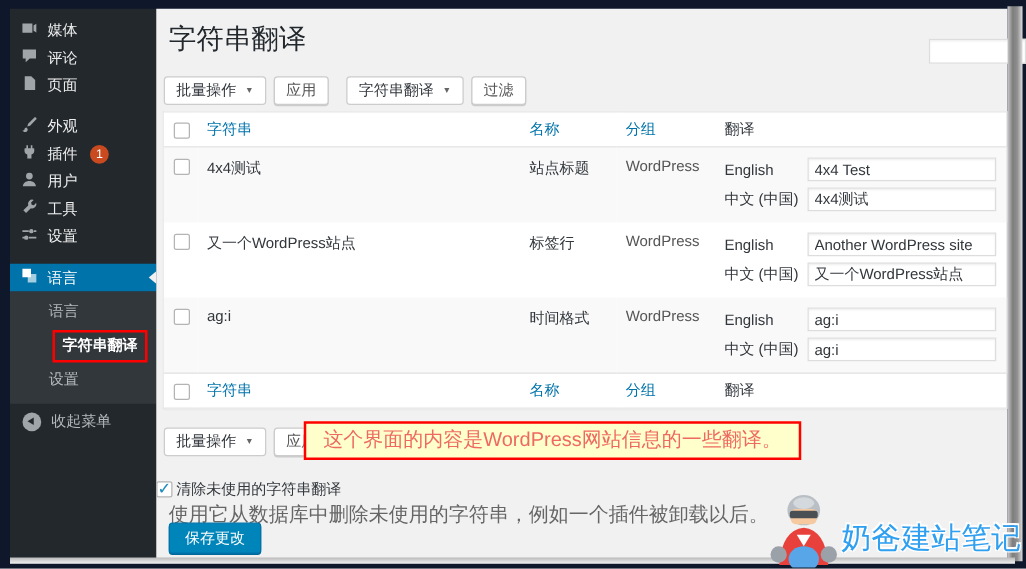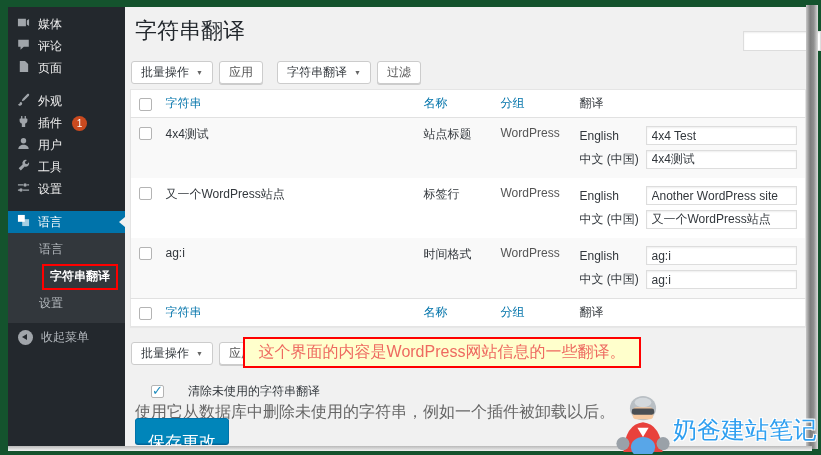--- a/index.html
+++ b/index.html
@@ -1,16 +1,16 @@
 <!DOCTYPE html>
 <html style="--sidebar-bg: #23282d; --active-menu-bg: #0073aa; --content-bg: #f1f1f1; --link: #0073aa; --badge: #ca4a1f; --save-button-bg: #0085ba; --annotation-border: #ff0000; --annotation-bg: #ffffcc; --annotation-text: #ee6a60; --highlight-box: #ff0000; --watermark-text: #2f9ff0;"><head>
 <meta charset="utf-8">
 <style>
   html,body{margin:0;padding:0;background:#fff;}
-  .shot{position:relative;width:821px;height:455px;background:#14532d;overflow:hidden;
+  .shot{position:relative;width:821px;height:455px;background:#0f172a;overflow:hidden;
         font-family:"Liberation Sans","DejaVu Sans",sans-serif;-webkit-font-smoothing:antialiased;}
 
   
   .sidebar{position:absolute;left:8px;top:7px;width:117px;height:440px;background:var(--sidebar-bg,#23282d);}
   .menu{padding-top:6px;}
   .menu-item{height:22px;display:flex;align-items:center;gap:8px;padding-left:9px;
              color:#eee;font-size:12px;cursor:pointer;position:relative;}
   .menu-item svg{width:13px;height:13px;fill:#a0a5aa;flex:none;}
   .menu-item.active{background:var(--active-menu-bg,#0073aa);color:#fff;}
   .menu-item.active svg{fill:#fff;}
@@ -62,26 +62,26 @@
   .tr-line{display:flex;align-items:center;margin-bottom:5px;}
   .tr-label{width:66px;flex:none;font-size:12px;color:#32373c;}
   .tr-input{flex:1;height:19px;border:1px solid #ddd;box-shadow:inset 0 1px 2px rgba(0,0,0,.07);
       font-size:12px;padding:1px 5px;color:#32373c;min-width:0;box-sizing:border-box;
       font-family:"Liberation Sans","DejaVu Sans",sans-serif;}
 
   .annotation{position:absolute;left:118px;top:330px;width:394px;height:27px;
       background:var(--annotation-bg,#ffffcc);border:2px solid var(--annotation-border,#ff0000);
       color:var(--annotation-text,#ee6a60);font-size:16px;display:flex;align-items:center;
       justify-content:center;z-index:5;}
-  .cleanup{position:absolute;left:26px;top:376px;display:flex;gap:24px;align-items:center;
+  .cleanup{position:absolute;left:0;top:376px;display:flex;gap:3px;align-items:center;
       font-size:12px;color:#32373c;cursor:pointer;}
   .description{position:absolute;left:10px;top:395px;font-size:16px;color:#666;margin:0;}
-  .save-btn{position:absolute;left:10px;top:411px;height:25px;padding:12px 12px;
+  .save-btn{position:absolute;left:10px;top:411px;height:25px;padding:2px 12px;
       background:var(--save-button-bg,#0085ba);border:1px solid #0073aa;border-radius:3px;color:#fff;
-      font-size:17px;box-shadow:0 1px 0 #006799;cursor:pointer;
+      font-size:12px;box-shadow:0 1px 0 #006799;cursor:pointer;
       font-family:"Liberation Sans","DejaVu Sans",sans-serif;}
 
   
   .edge-right{position:absolute;left:806px;top:5px;width:12px;height:444px;
       background:linear-gradient(to right,#c9c9c9,#7d7d7d 35%,#8f8f8f 65%,#dcdcdc);}
   .edge-bottom{position:absolute;left:8px;top:446px;width:804px;height:5px;
       background:linear-gradient(to bottom,#b9b9b9,#f2f2f2);}
 
   
   .watermark{position:absolute;right:4px;bottom:1px;display:flex;align-items:flex-end;z-index:10;}

